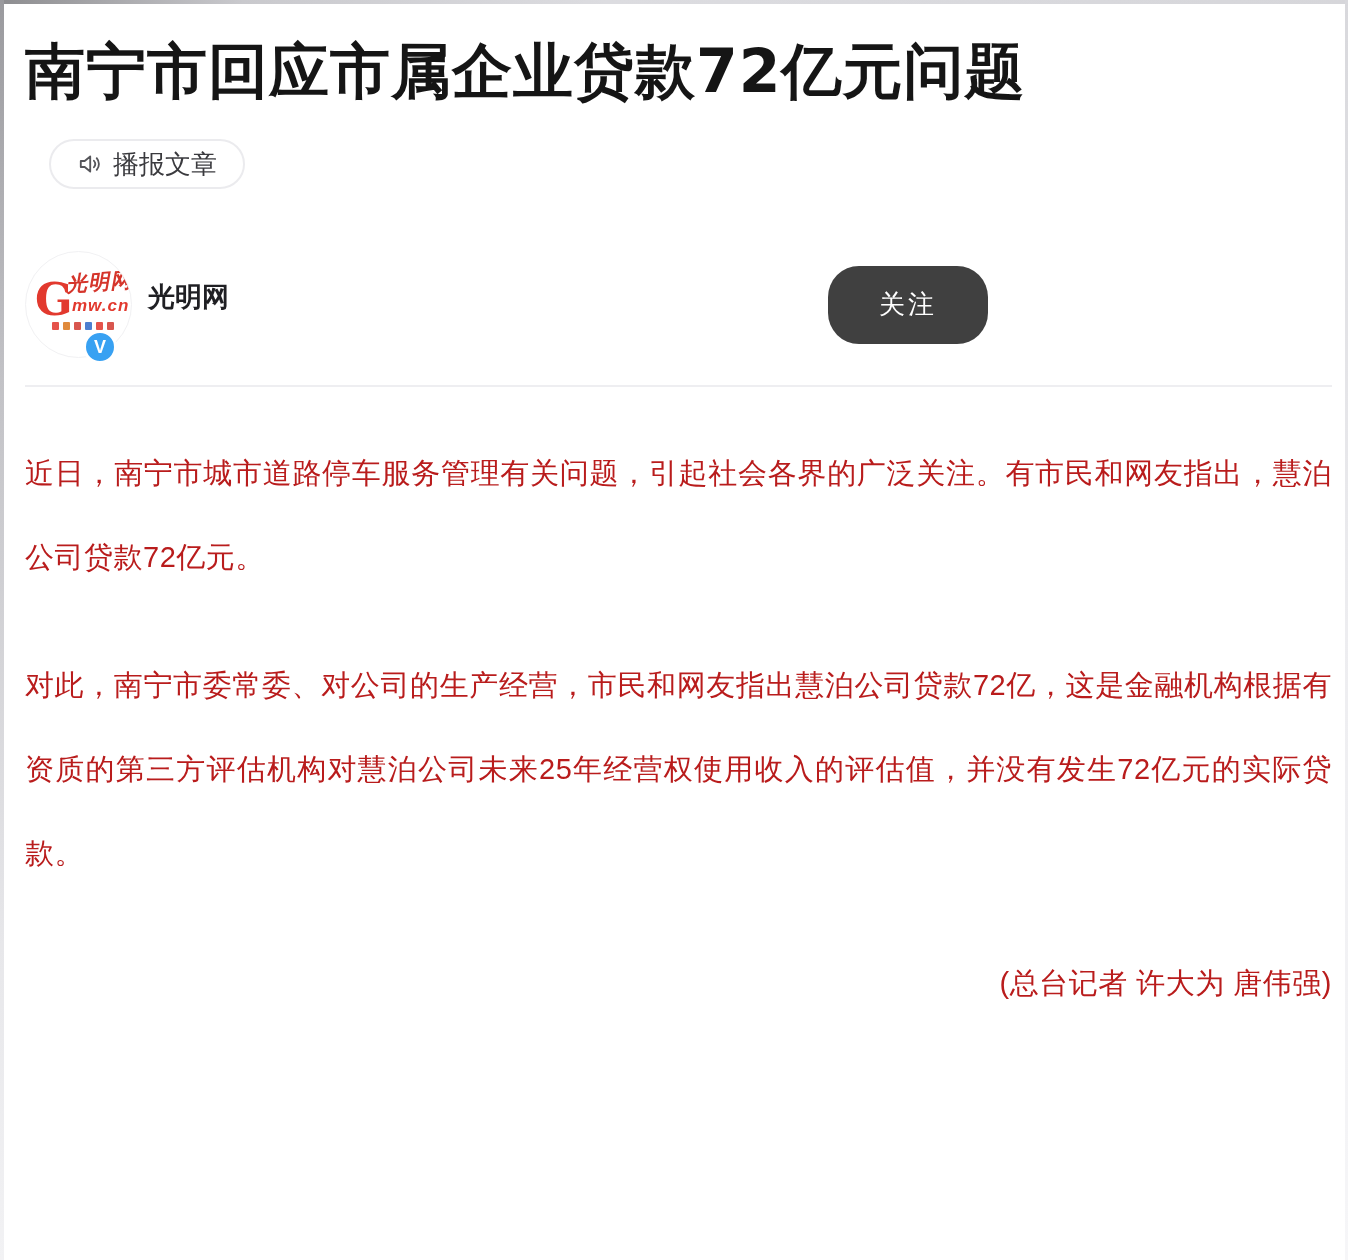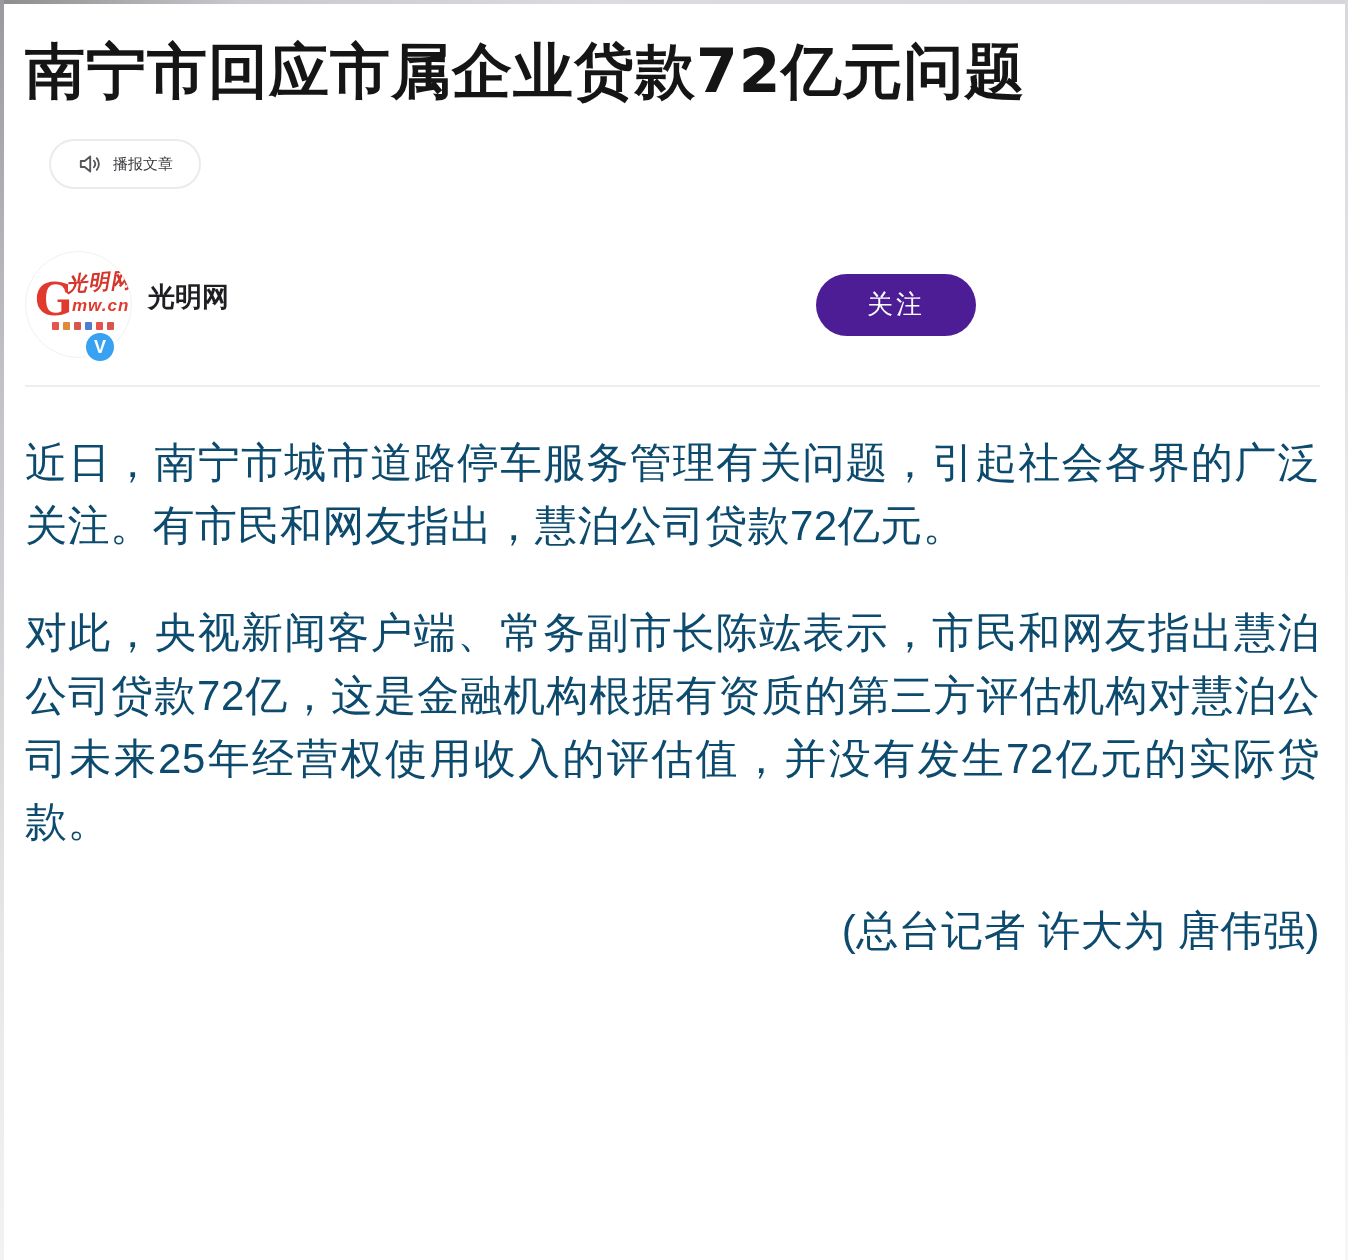--- a/index.html
+++ b/index.html
@@ -20,21 +20,21 @@
   .edge-left {
     position: absolute; top: 0; left: 0; width: 4px; height: 1260px;
     background: linear-gradient(180deg, #9a9a9e 0%, #c2c2c6 30%, #e7e7ea 75%, #f2f2f4 100%);
   }
   .edge-right {
     position: absolute; top: 0; right: 0; width: 3px; height: 1260px;
     background: linear-gradient(180deg, #d8d8dc 0%, #ededf0 50%, #f6f6f8 100%);
   }
   .content {
     position: relative;
-    padding: 0 28px 0 25px;
+    padding: 0 16px 0 25px;
   }
   
   .article-title {
     margin-top: 32px;
     font-size: 60px;
     line-height: 1.32;
     font-weight: 900;
     color: #151515;
     letter-spacing: 1px;
     font-family: "DejaVu Sans", "Liberation Sans", sans-serif;
@@ -44,21 +44,21 @@
     margin-top: 28px;
     margin-left: 24px;
     display: inline-flex;
     align-items: center;
     gap: 10px;
     height: 50px;
     padding: 0 26px;
     background: #ffffff;
     border: 2px solid #ebebee;
     border-radius: 26px;
-    font-size: 15px;
+    font-size: 26px;
     color: #3a3a3e;
     cursor: pointer;
   }
   .tts-btn svg { display: block; }
   
   .author-row {
     margin-top: 62px;
     display: flex;
     align-items: center;
   }
@@ -152,43 +152,43 @@
   .meta-divider {
     width: 2px;
     height: 24px;
     background: #dddfe4;
     margin: 0 16px;
   }
   .follow-btn {
     margin-left: auto;
     margin-right: 344px;
     width: 160px;
-    height: 62px;
+    height: 78px;
     border: none;
     border-radius: 31px;
-    background: #4c1d95;
+    background: #404040;
     color: #ffffff;
     font-size: 26px;
     letter-spacing: 3px;
     cursor: pointer;
     display: flex;
     align-items: center;
     justify-content: center;
     text-align: right;
   }
   .section-divider {
     margin-top: 27px;
     height: 2px;
     background: #eeeef1;
   }
   
   .article-body p {
-    font-size: 42px;
-    line-height: 63px;
-    color: #0c4a6e;
+    font-size: 29px;
+    line-height: 84px;
+    color: #b91c1c;
     text-align: justify;
     margin-top: 44px;
     letter-spacing: 0.5px;
   }
   .article-body p.byline,
   .article-body p.source {
     text-align: right;
     margin-top: 46px;
   }
   .article-body p.source { margin-top: 50px; }
@@ -237,17 +237,17 @@
       <div class="author-name">光明网</div>
     </div>
 
     <button class="follow-btn">关注</button>
   </div>
 
   <div class="section-divider"></div>
 
   <div class="article-body">
     <p>近日，南宁市城市道路停车服务管理有关问题，引起社会各界的广泛关注。有市民和网友指出，慧泊公司贷款72亿元。</p>
-    <p>对此，央视新闻客户端、常务副市长陈竑表示，市民和网友指出慧泊公司贷款72亿，这是金融机构根据有资质的第三方评估机构对慧泊公司未来25年经营权使用收入的评估值，并没有发生72亿元的实际贷款。</p>
+    <p>对此，南宁市委常委、对公司的生产经营，市民和网友指出慧泊公司贷款72亿，这是金融机构根据有资质的第三方评估机构对慧泊公司未来25年经营权使用收入的评估值，并没有发生72亿元的实际贷款。</p>
     <p class="byline">(总台记者 许大为 唐伟强)</p>
   </div>
 
 </div>
 
 </body></html>

